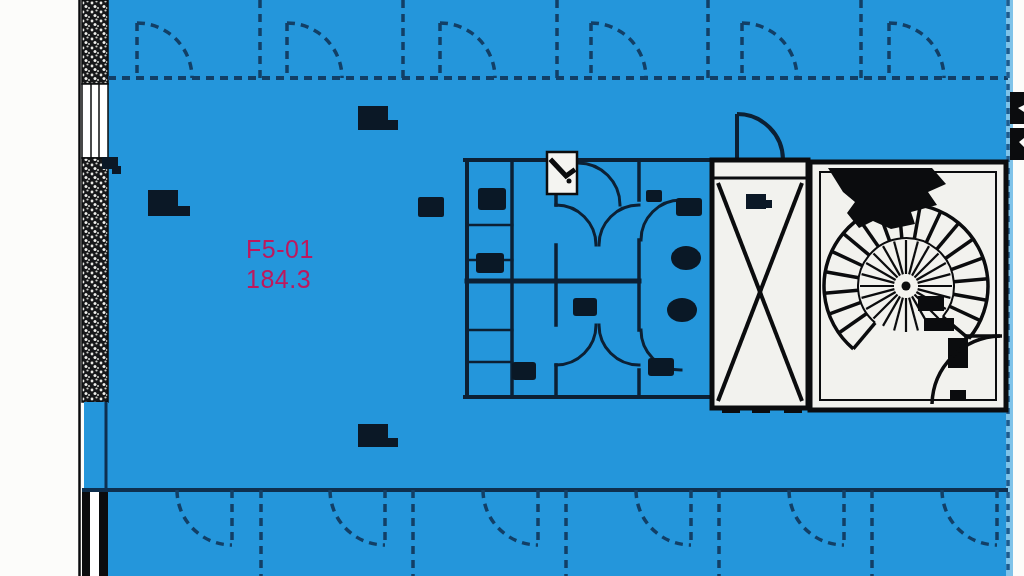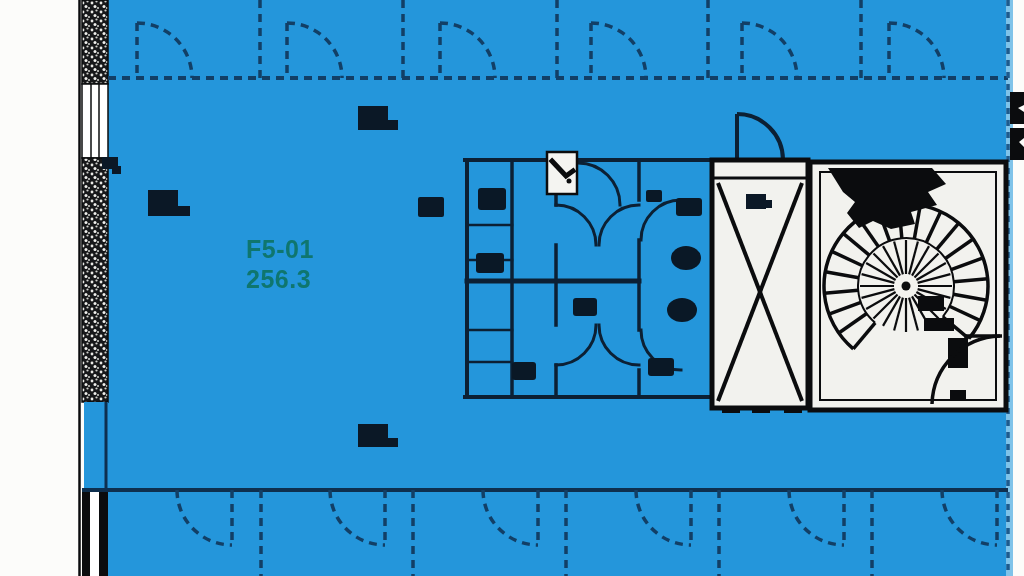--- a/index.html
+++ b/index.html
@@ -3,21 +3,21 @@
 <meta charset="utf-8">
 <style>
   html,body{margin:0;padding:0;background:#fcfcfa;}
   .stage{
     position:relative;width:1024px;height:576px;overflow:hidden;
     background:#fcfcfa;font-family:"Liberation Sans",sans-serif;
   }
   .stage svg{position:absolute;left:0;top:0;}
   .room-label{
     position:absolute;left:246px;top:234px;
-    color:#0f766e;font-weight:bold;font-size:25px;line-height:30px;
+    color:#be185d;font-weight:normal;font-size:25px;line-height:30px;
     letter-spacing:.5px;filter:blur(.4px);
   }
   .room-label div{white-space:nowrap;}
 </style>
 </head>
 <body>
 
 <div class="stage">
 
 <svg width="1024" height="576" viewBox="0 0 1024 576">
@@ -241,16 +241,16 @@
   <g fill="#0b1826">
     <path d="M148,190 h30 v16 h12 v10 h-42 z"></path>
     <path d="M358,106 h30 v14 h10 v10 h-40 z"></path>
     <rect x="418" y="197" width="26" height="20" rx="2"></rect>
     <path d="M358,424 h30 v14 h10 v9 h-40 z"></path>
   </g>
 </svg>
 
 <div class="room-label">
   <div>F5-01</div>
-  <div>256.3</div>
+  <div>184.3</div>
 </div>
 
 </div>
 
 </body></html>

